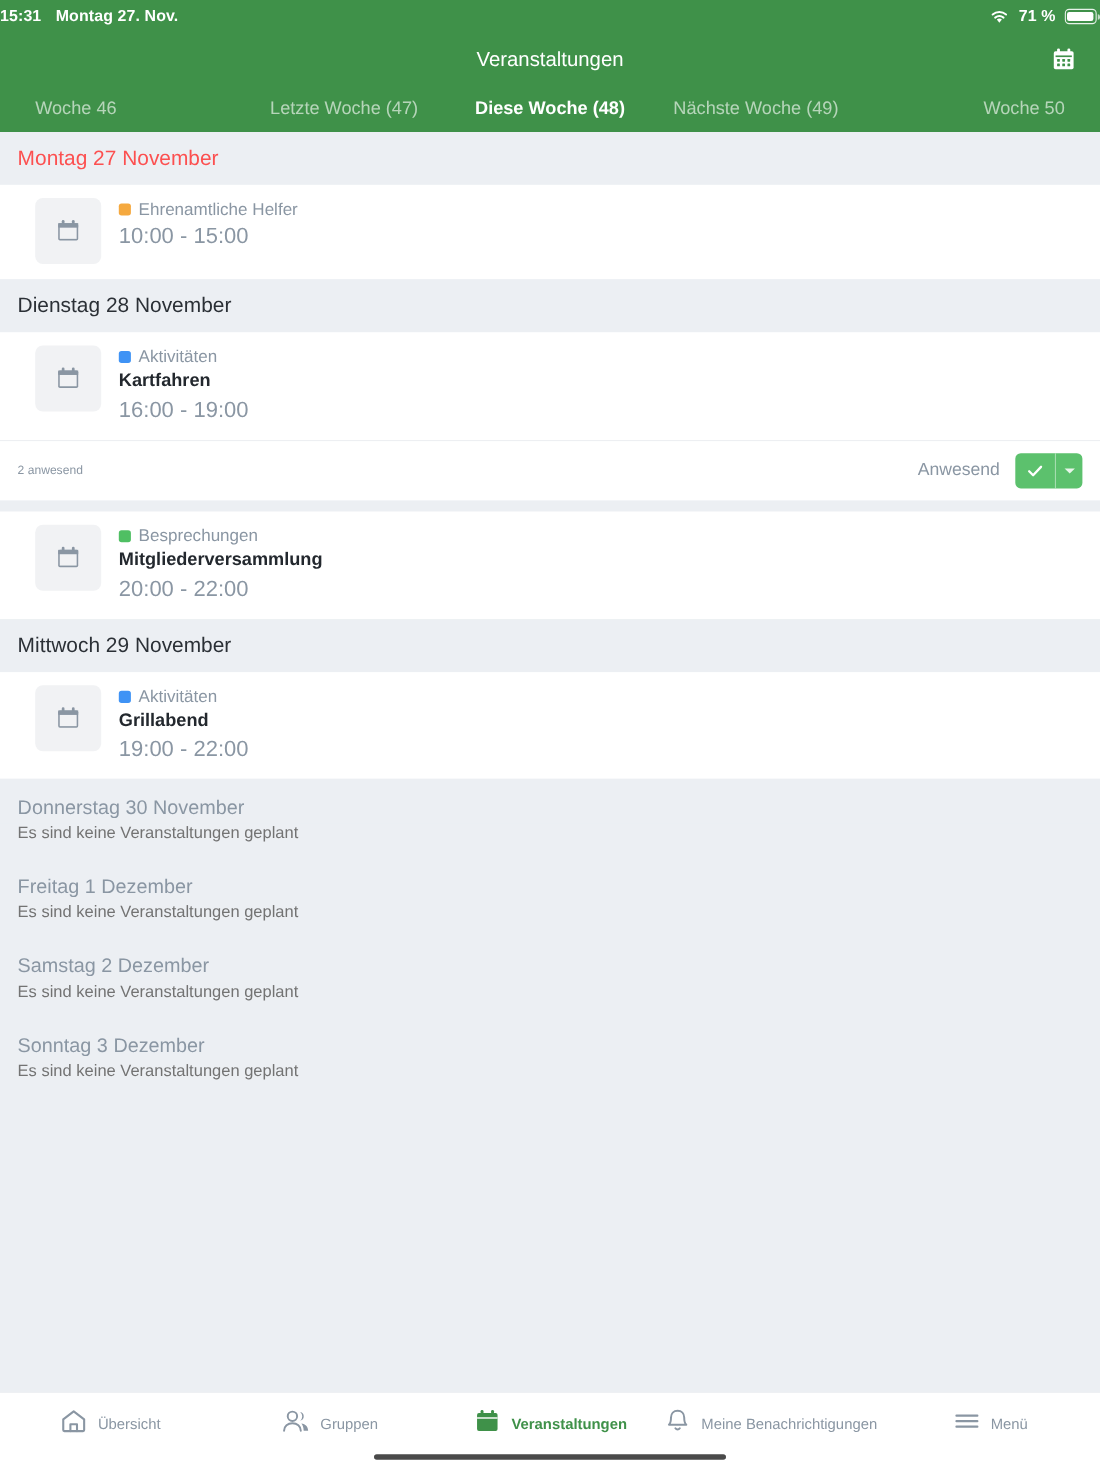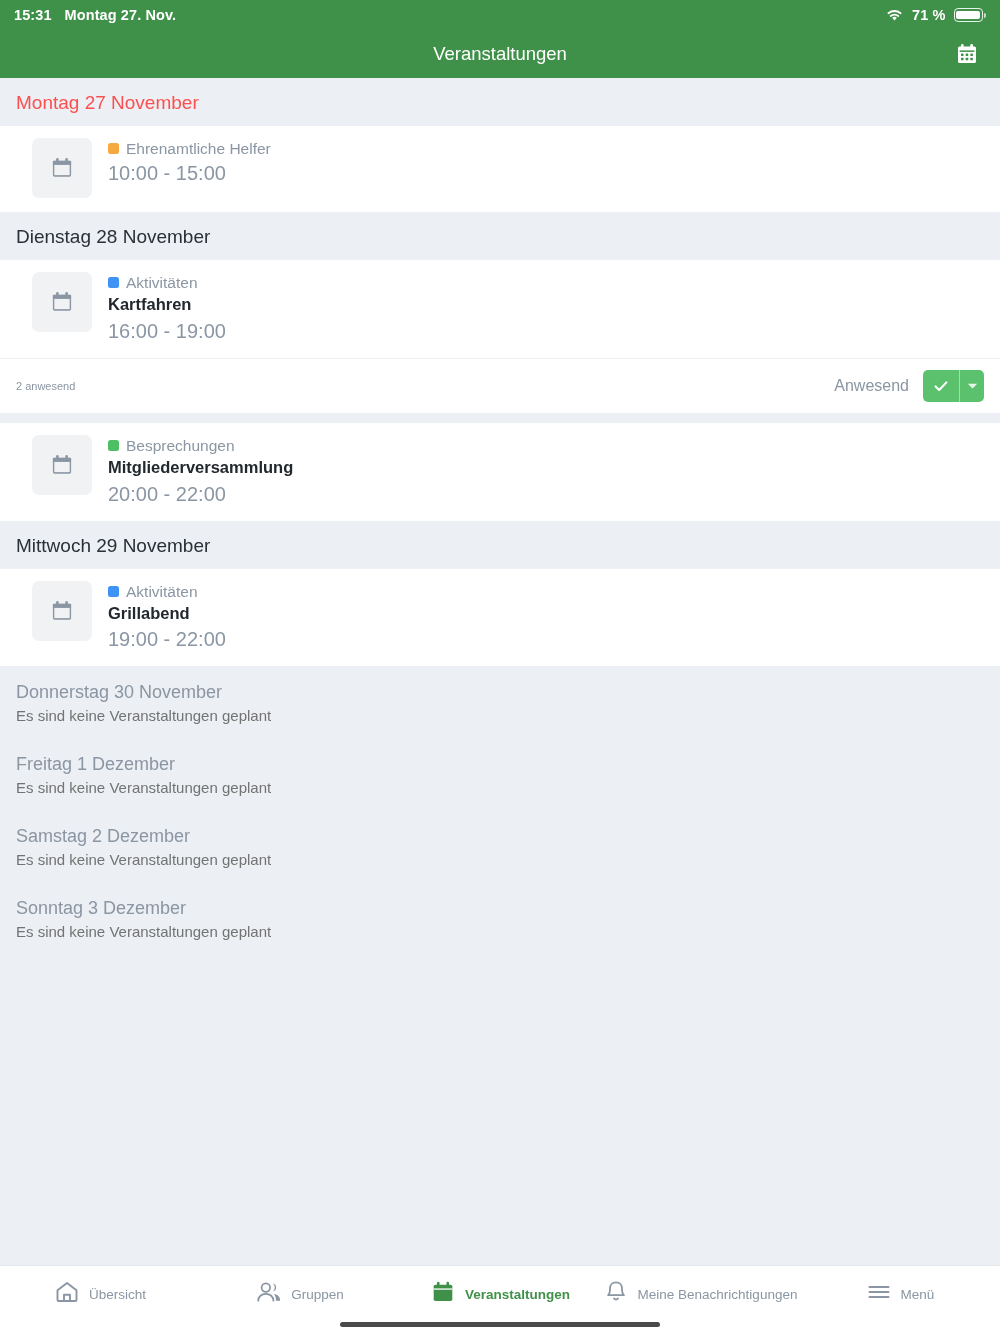--- a/index.html
+++ b/index.html
@@ -8,21 +8,21 @@
     font-family:"Liberation Sans", sans-serif;
     background:#ffffff;
     overflow:hidden;
   }
   #app { width:1000px; height:1334px; position:relative; display:flex; flex-direction:column; background:#ECEFF3; }
 
   
   .header { background:#3F9149; color:#fff; flex:0 0 auto; }
   .statusbar {
     height:30px; display:flex; align-items:center;
-    padding:0 14px; font-size:14.5px; font-weight:bold; letter-spacing:.1px;
+    padding:0 0; font-size:14.5px; font-weight:bold; letter-spacing:.1px;
   }
   .sb-left { display:flex; align-items:center; gap:13px; }
   .sb-right { margin-left:auto; display:flex; align-items:center; gap:8px; }
   .wifi-icon { display:inline-block; width:19px; height:14px; position:relative; }
   .battery { display:inline-flex; align-items:center; }
   .batt-body {
     width:29px; height:14px; border:1.6px solid rgba(255,255,255,.88);
     border-radius:4px; padding:1.6px; display:block;
   }
   .batt-fill { width:100%; height:100%; background:#fff; border-radius:2px; display:block; }
@@ -134,20 +134,27 @@
             <rect x="10.7" y="11.6" width="2.5" height="2.5" rx="0.4"></rect>
             <rect x="15.4" y="11.6" width="2.5" height="2.5" rx="0.4"></rect>
             <rect x="6" y="15.8" width="2.5" height="2.5" rx="0.4"></rect>
             <rect x="10.7" y="15.8" width="2.5" height="2.5" rx="0.4"></rect>
             <rect x="15.4" y="15.8" width="2.5" height="2.5" rx="0.4"></rect>
           </g>
         </svg>
       </div>
     </div>
 
+    <div class="weektabs" id="weektabs">
+        <div class="weektab">Woche 46</div>
+        <div class="weektab">Letzte Woche (47)</div>
+        <div class="weektab active">Diese Woche (48)</div>
+        <div class="weektab">Nächste Woche (49)</div>
+        <div class="weektab">Woche 50</div>
+      </div>
   </div>
 
   <div class="scroll" id="daylist">
       <div class="dayhead today">Montag 27 November</div>
       <div class="card">
         <div class="event-row">
           <div class="thumb">
             <svg width="26" height="26" viewBox="0 0 24 24">
               <rect x="3.6" y="5.4" width="16.8" height="14.6" rx="1.5" fill="#8A96A3"></rect>
               <rect x="6.6" y="2.8" width="2.3" height="4" rx="1.1" fill="#8A96A3"></rect>

